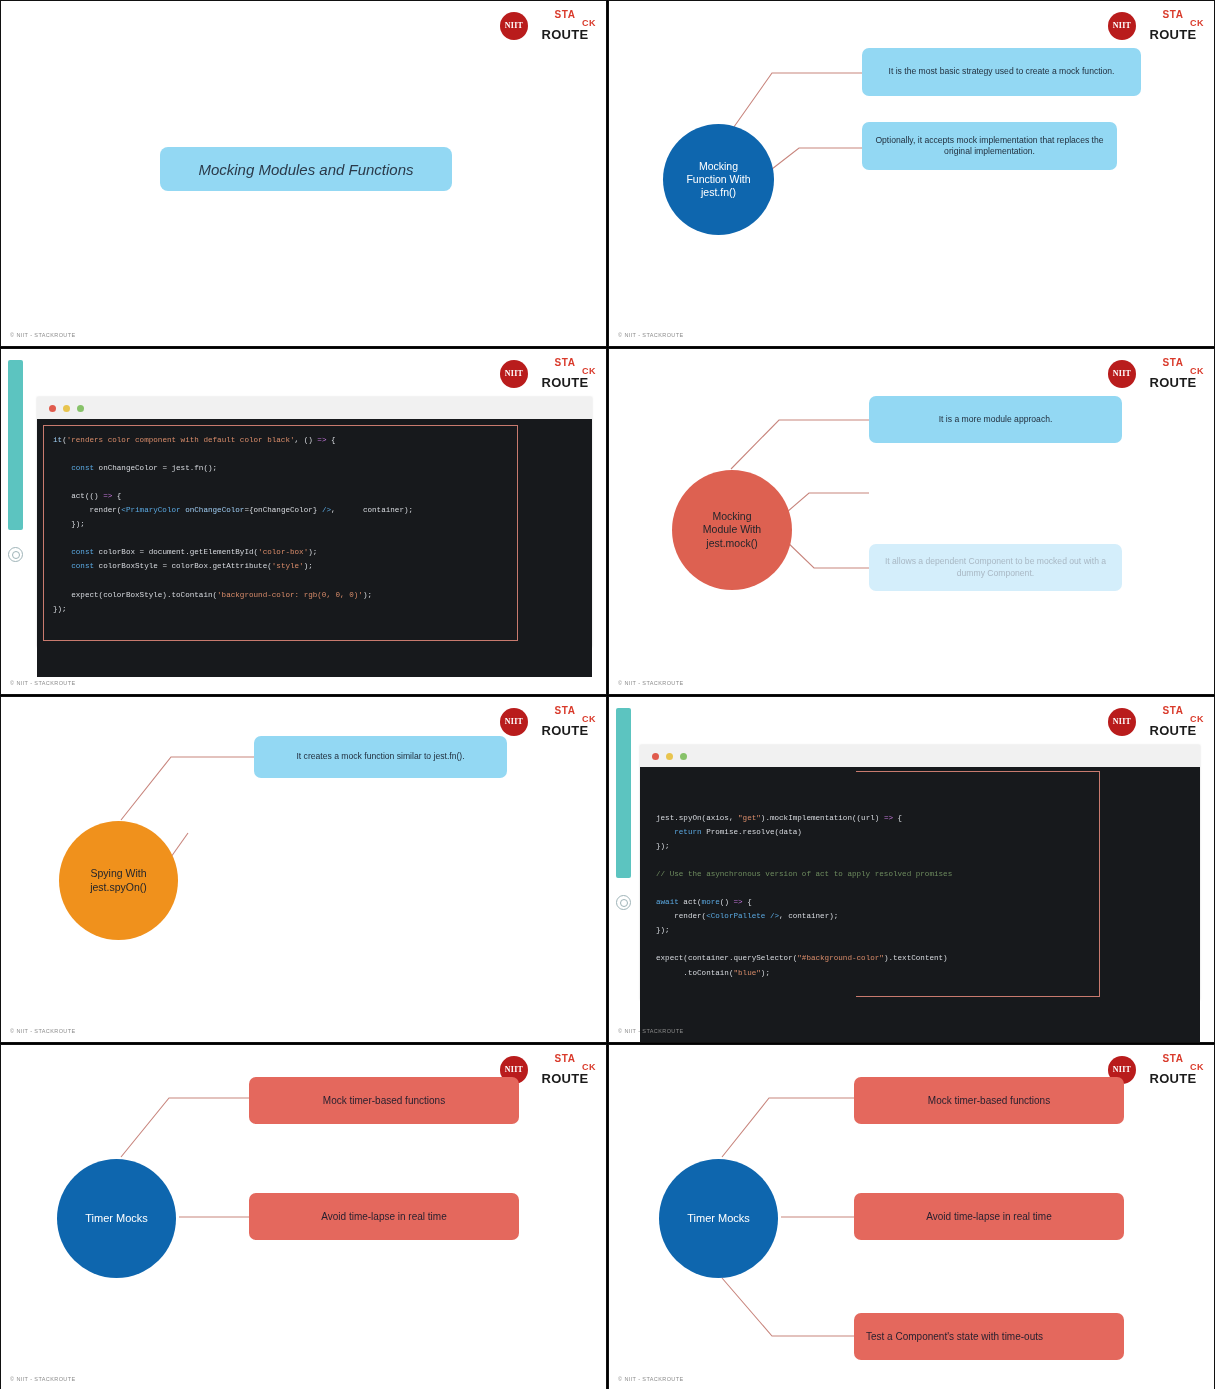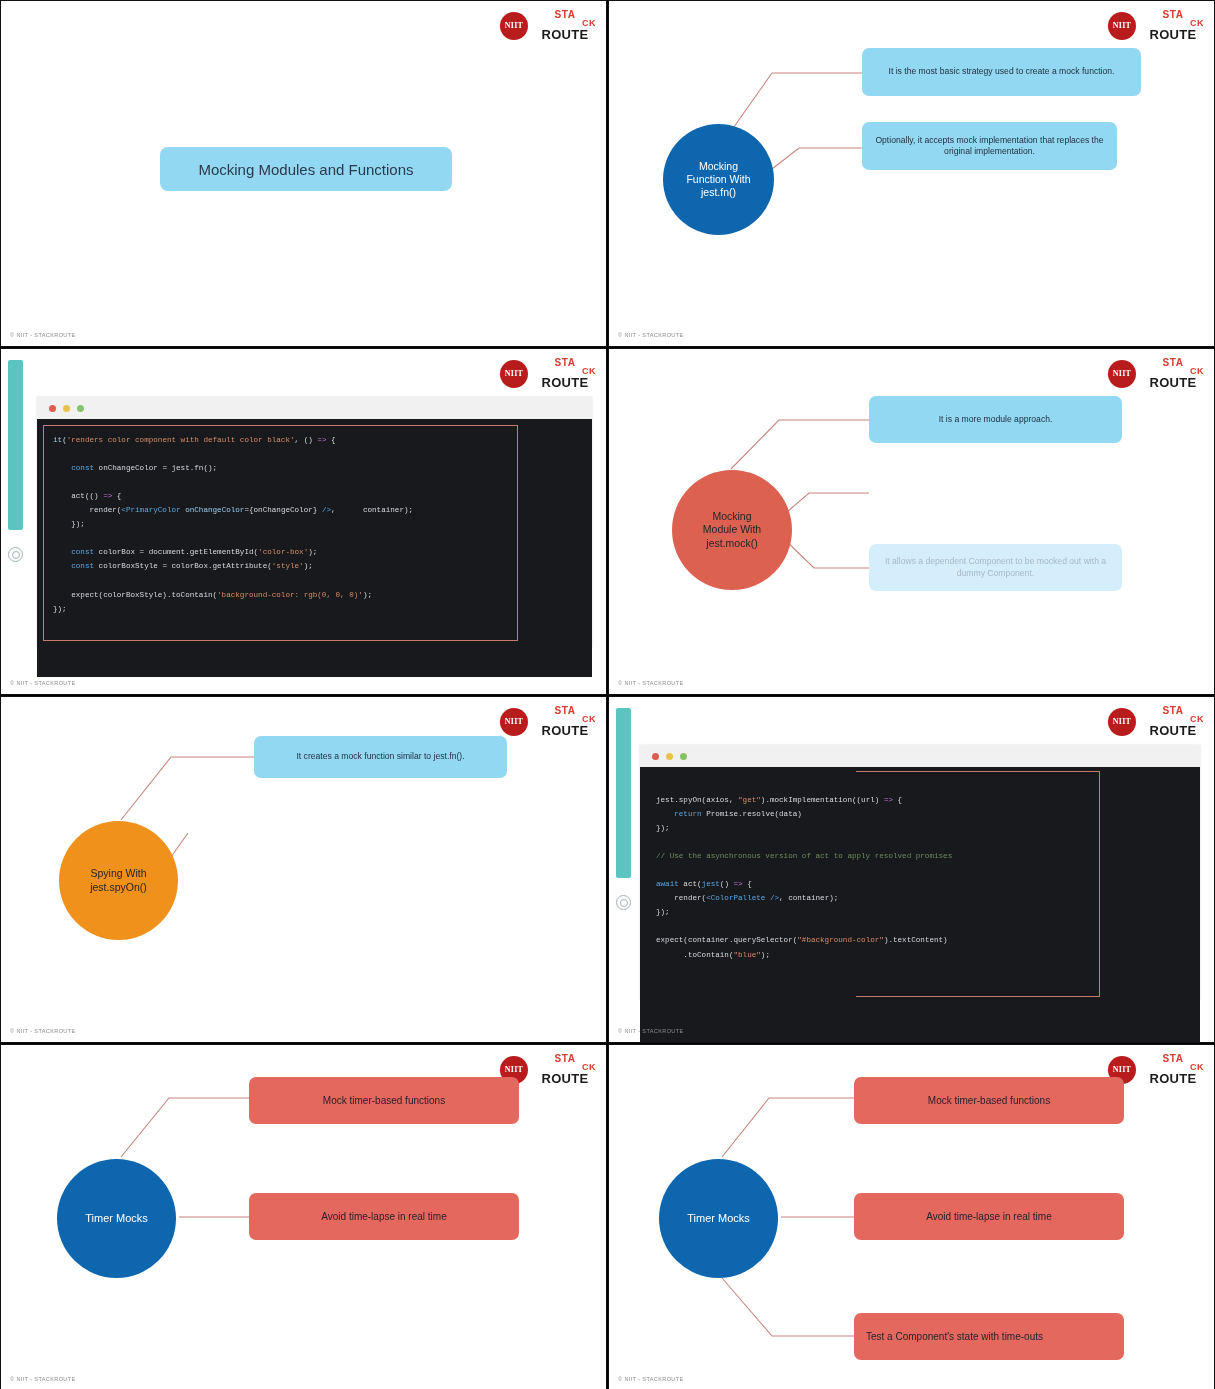--- a/index.html
+++ b/index.html
@@ -9,21 +9,21 @@
   
   .logo{position:absolute;right:10px;top:9px;display:flex;align-items:center;gap:6px;}
   .logo .niit{width:28px;height:28px;border-radius:50%;background:#b91c1c;display:flex;align-items:center;justify-content:center;}
   .logo .niit span{color:#fff;font-size:8px;font-weight:bold;letter-spacing:.3px;font-family:"Liberation Serif",serif;}
   .logo .sr{display:flex;flex-direction:column;align-items:center;line-height:1;}
   .logo .sr .l1{color:#d93a2b;font-size:10px;font-weight:bold;letter-spacing:.5px;}
   .logo .sr .l2{color:#d93a2b;font-size:9px;font-weight:bold;letter-spacing:.5px;margin-top:-1px;padding-left:48px;}
   .logo .sr .l3{color:#1b1b1b;font-size:13px;font-weight:bold;letter-spacing:.3px;margin-top:0px;}
   .footer{position:absolute;left:9px;bottom:8px;font-size:5.5px;color:#8c8c8c;letter-spacing:.4px;}
   
-  .title-pill{position:absolute;left:159px;top:146px;width:292px;height:44px;background:#93d8f3;border-radius:8px;display:flex;align-items:center;justify-content:center;}
+  .title-pill{position:absolute;left:159px;top:146px;width:292px;height:44px;background:#93d8f3;border-radius:8px;display:flex;align-items:center;justify-content:center;font-style:italic;}
   .title-pill span{color:#2b3a4a;font-size:15px;}
   
   .mm{position:absolute;inset:0;}
   .mm svg{position:absolute;left:0;top:0;}
   .circle{position:absolute;border-radius:50%;display:flex;align-items:center;justify-content:center;text-align:center;line-height:1.25;}
   .circle.blue{background:#0e66ae;color:#fff;}
   .circle.red{background:#dd6151;color:#23252b;}
   .circle.orange{background:#f0911c;color:#23252b;}
   .box{position:absolute;border-radius:7px;display:flex;align-items:center;justify-content:center;text-align:center;padding:6px 10px;box-sizing:border-box;line-height:1.3;}
   .box.lblue{background:#93d8f3;color:#22303f;}
@@ -222,29 +222,29 @@
         <div class="l2">CK</div>
         <div class="l3">ROUTE</div>
       </div>
     </div>
     <div class="editor" style="left:31px;top:48px;width:560px;height:255px;">
       <div class="bar">
         <span class="dot r"></span>
         <span class="dot y"></span>
         <span class="dot g"></span>
       </div>
-      <div class="code" style="height:233px;padding-top:26px;">
+      <div class="code" style="height:233px;padding-top:44px;">
         <div class="outline" style="left:216px;top:4px;width:244px;height:226px;border-left:none;"></div>
         <pre class="code-text">jest.spyOn(axios, <span class="hl-str">"get"</span>).mockImplementation((url) <span class="hl-pun">=&gt;</span> {
     <span class="hl-kw">return</span> Promise.resolve(data)
 });
 
 <span class="hl-cmt">// Use the asynchronous version of act to apply resolved promises</span>
 
-<span class="hl-kw">await</span> act(<span class="hl-kw">jest</span>() <span class="hl-pun">=&gt;</span> {
+<span class="hl-kw">await</span> act(<span class="hl-kw">more</span>() <span class="hl-pun">=&gt;</span> {
     render(<span class="hl-tag">&lt;ColorPallete /&gt;</span>, container);
 });
 
 expect(container.querySelector(<span class="hl-str">"#background-color"</span>).textContent)
       .toContain(<span class="hl-str">"blue"</span>);</pre>
       </div>
     </div>
     <div class="footer">© NIIT - STACKROUTE</div>
   </div>
 

